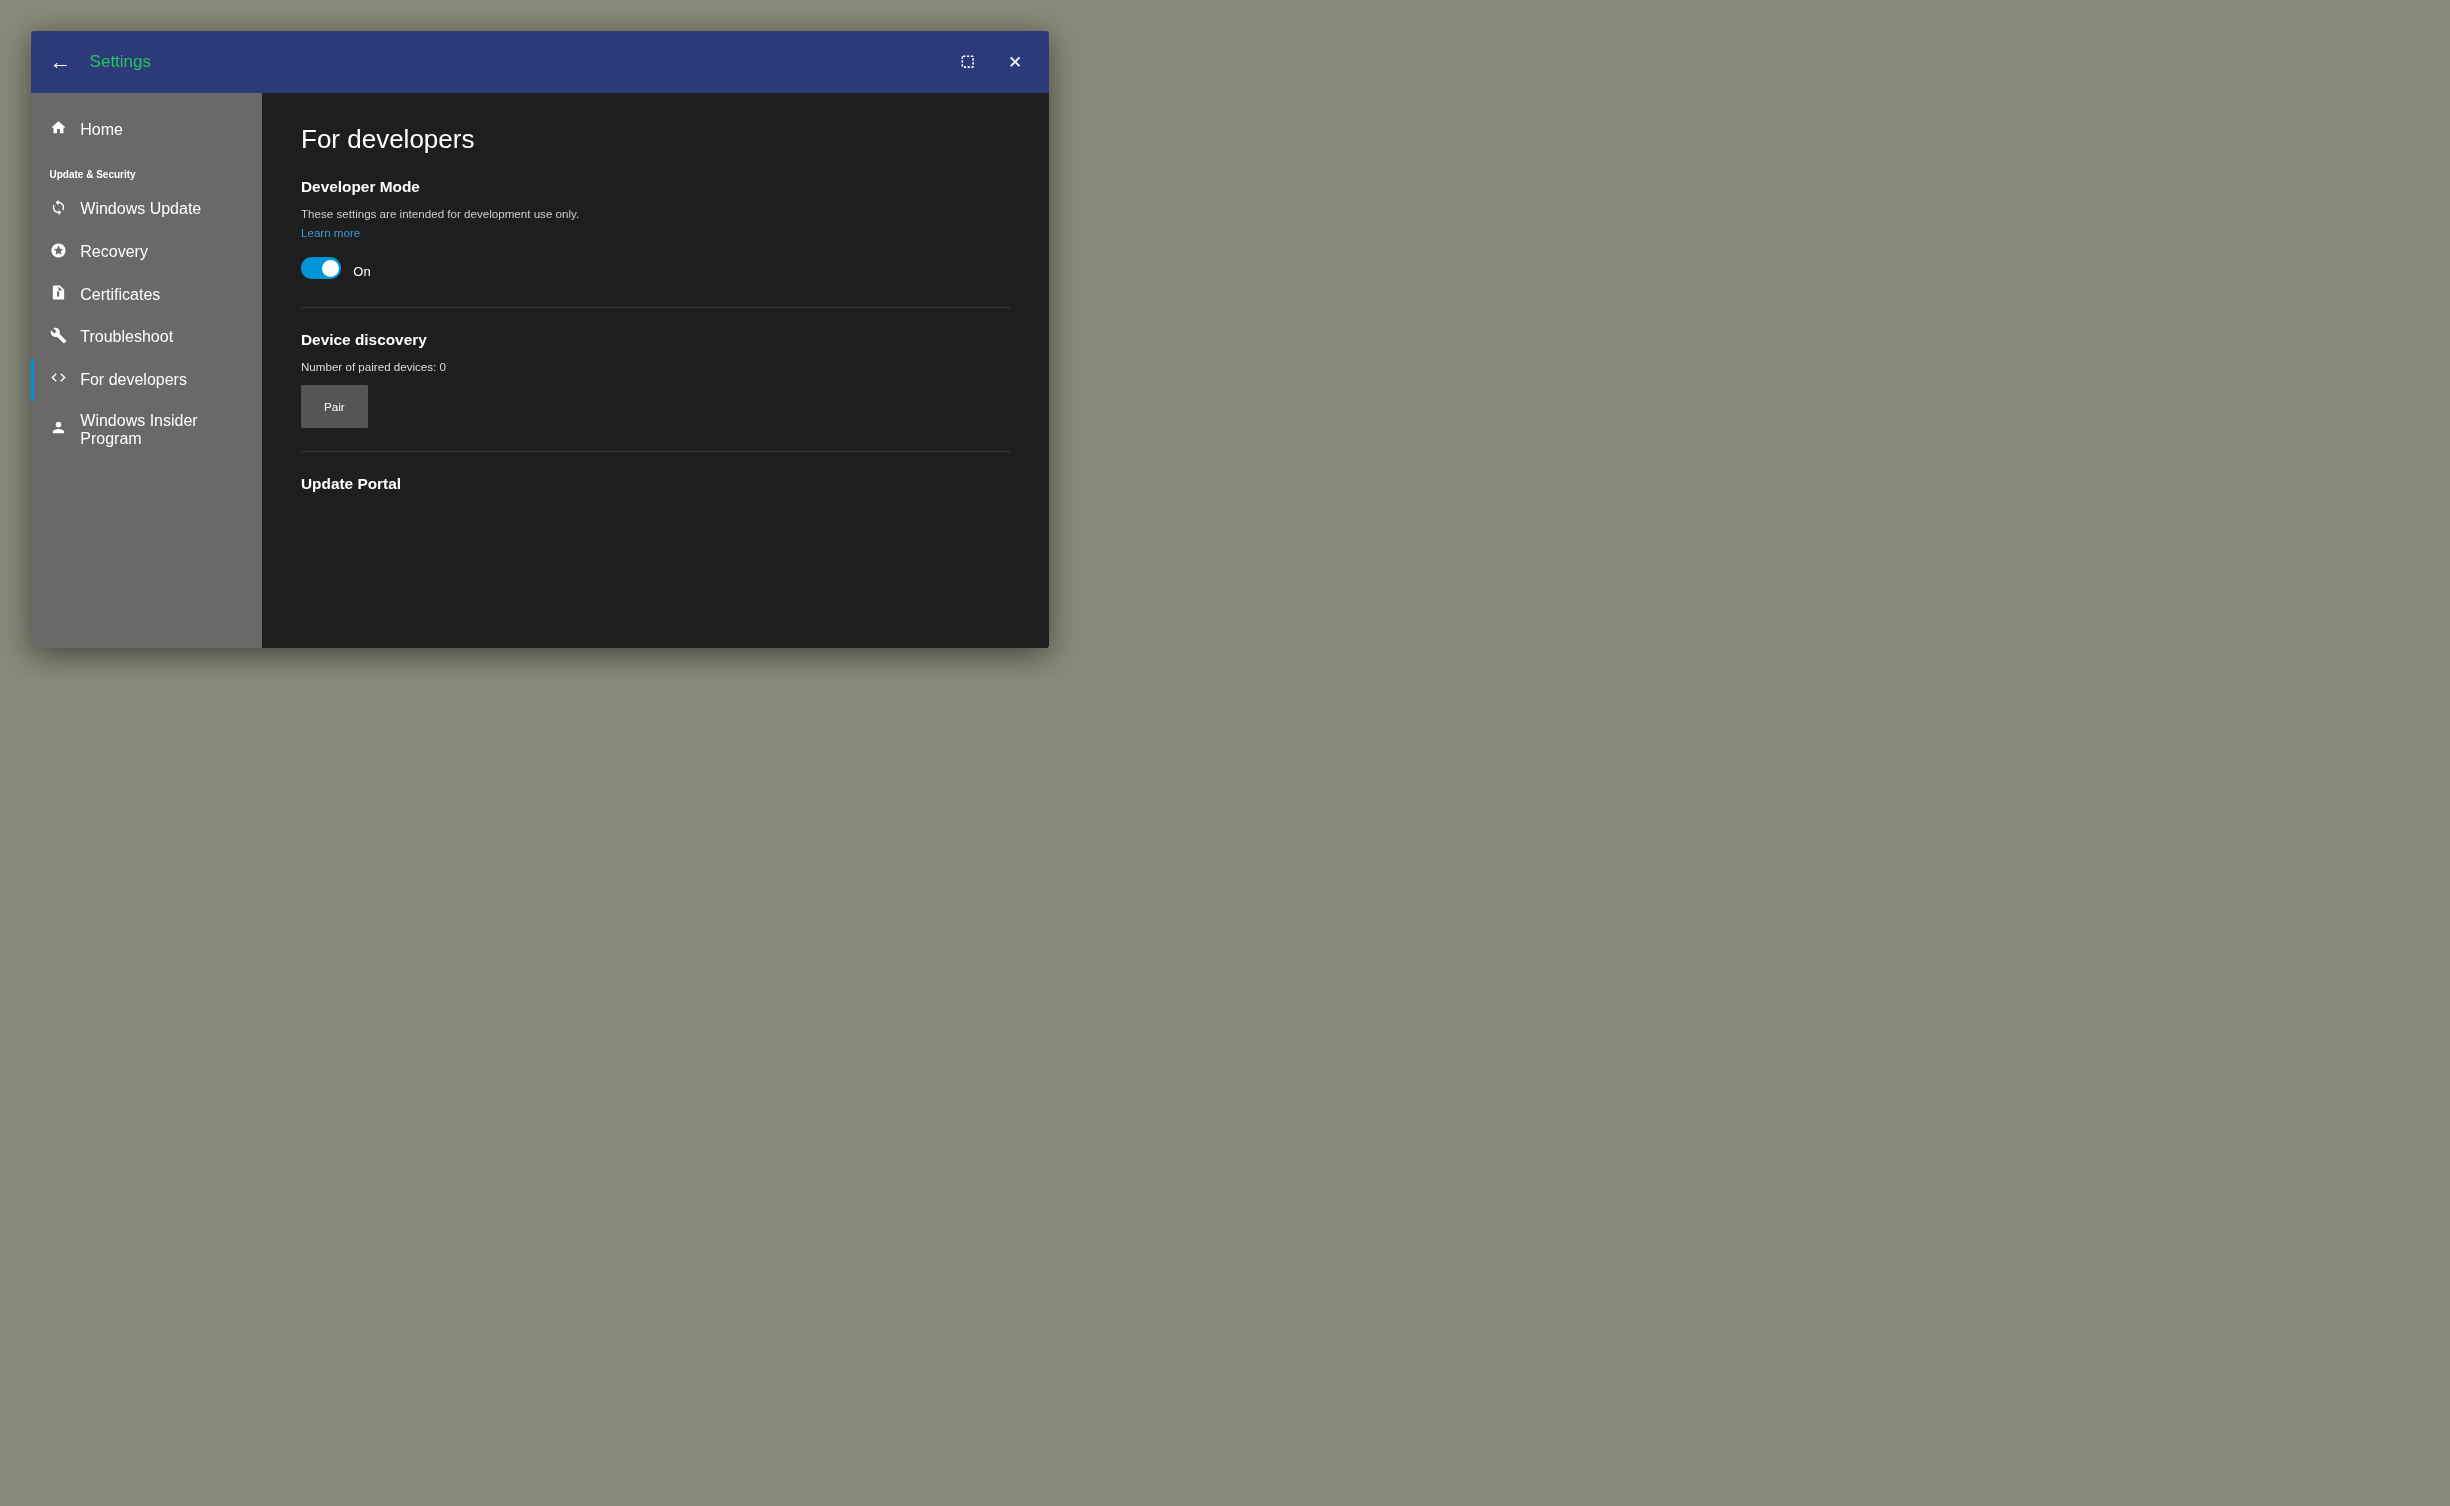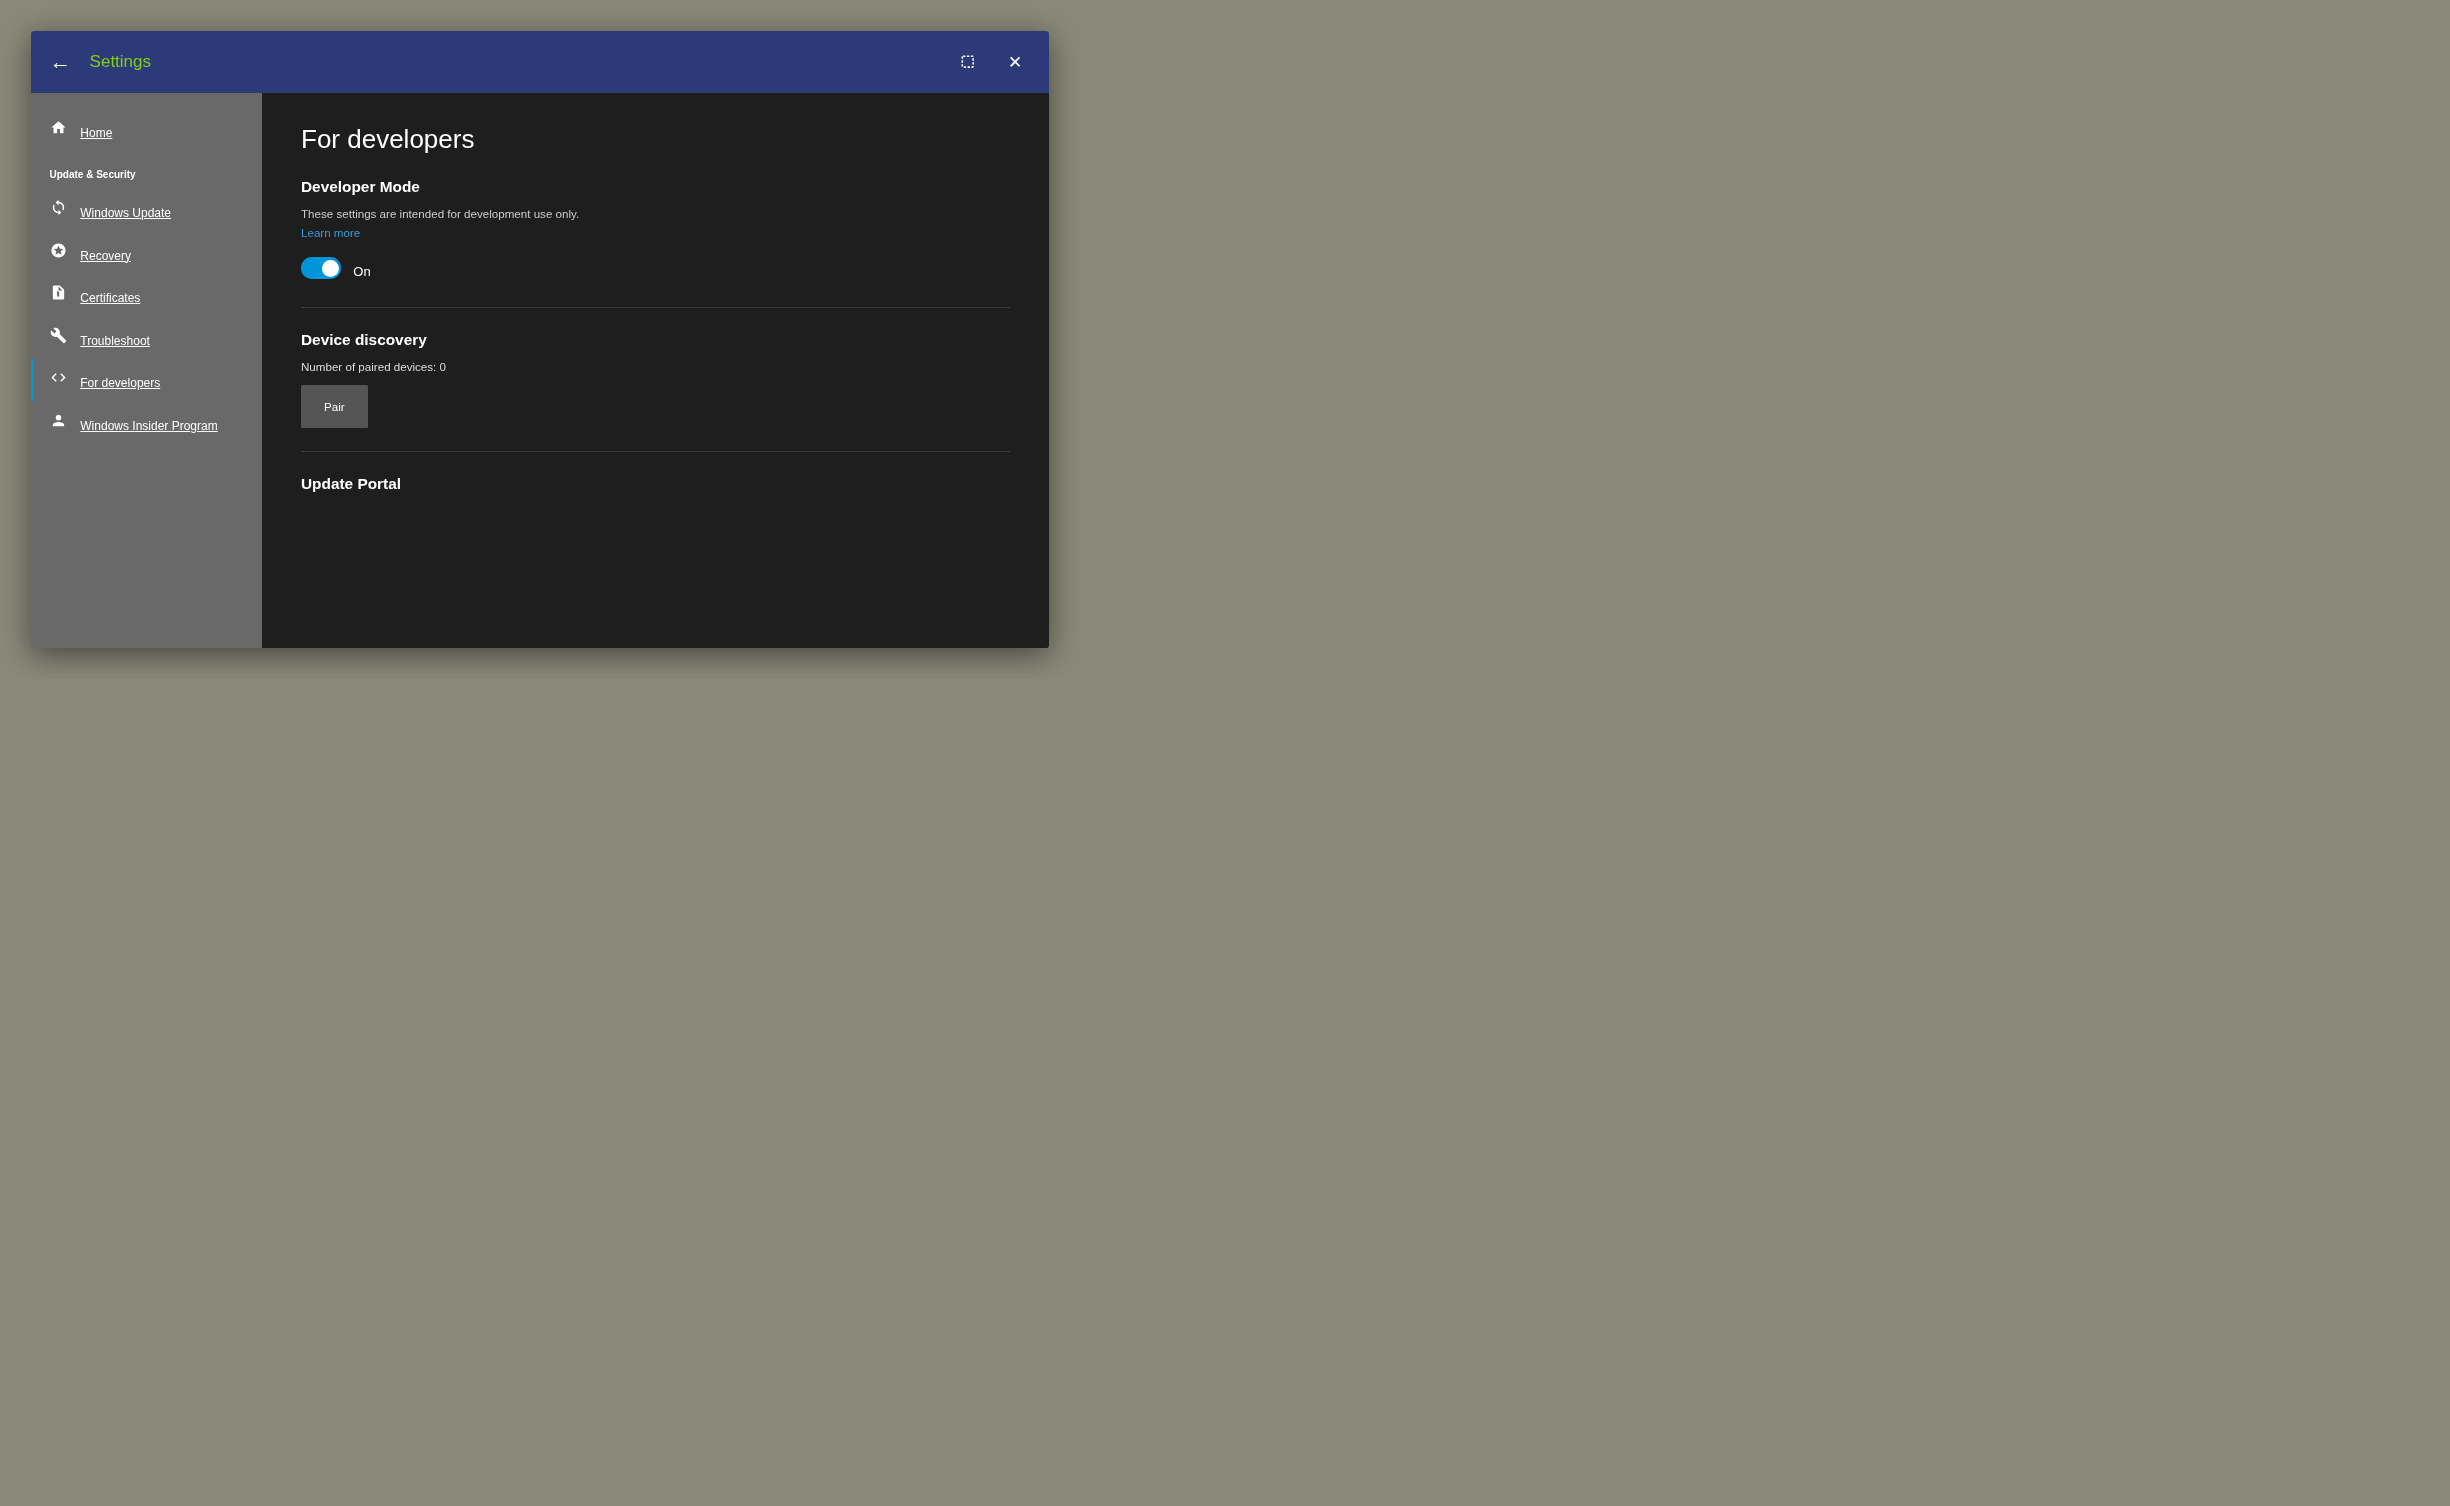--- a/index.html
+++ b/index.html
@@ -38,21 +38,21 @@
       color: #ffffff;
       font-size: 21.6px;
       cursor: pointer;
       margin-right: 18.5px;
       background: none;
       border: none;
       line-height: 1;
     }
 
     .titlebar-title {
-      color: #84cc16;
+      color: #22c55e;
       font-size: 17px;
       font-weight: 400;
       flex: 1;
     }
 
     .titlebar-controls {
       display: flex;
       align-items: center;
       gap: 15.4px;
     }
@@ -81,28 +81,27 @@
     .sidebar {
       width: 231px;
       background-color: #696969;
       flex-shrink: 0;
       padding: 15.4px 0;
       overflow-y: auto;
     }
 
     .sidebar-item {
       display: flex;
-      align-items: flex-end;
+      align-items: center;
       padding: 10.8px 18.5px;
       color: #ffffff;
       cursor: pointer;
-      font-size: 12px;
+      font-size: 16px;
       gap: 12.3px;
       position: relative;
-      text-decoration: underline;
     }
 
     .sidebar-item.active {
       border-left: 3.1px solid #0095d9;
       padding-left: 15.4px;
     }
 
     .sidebar-home {
       margin-bottom: 7.7px;
     }

